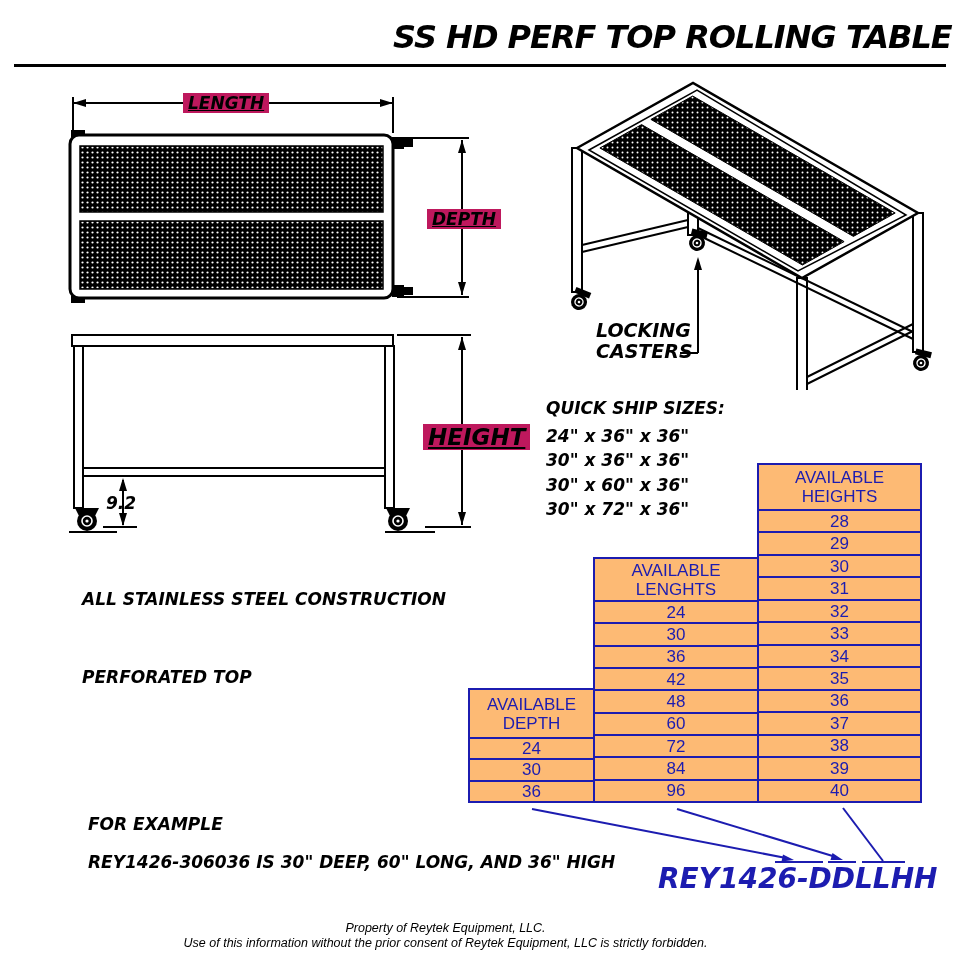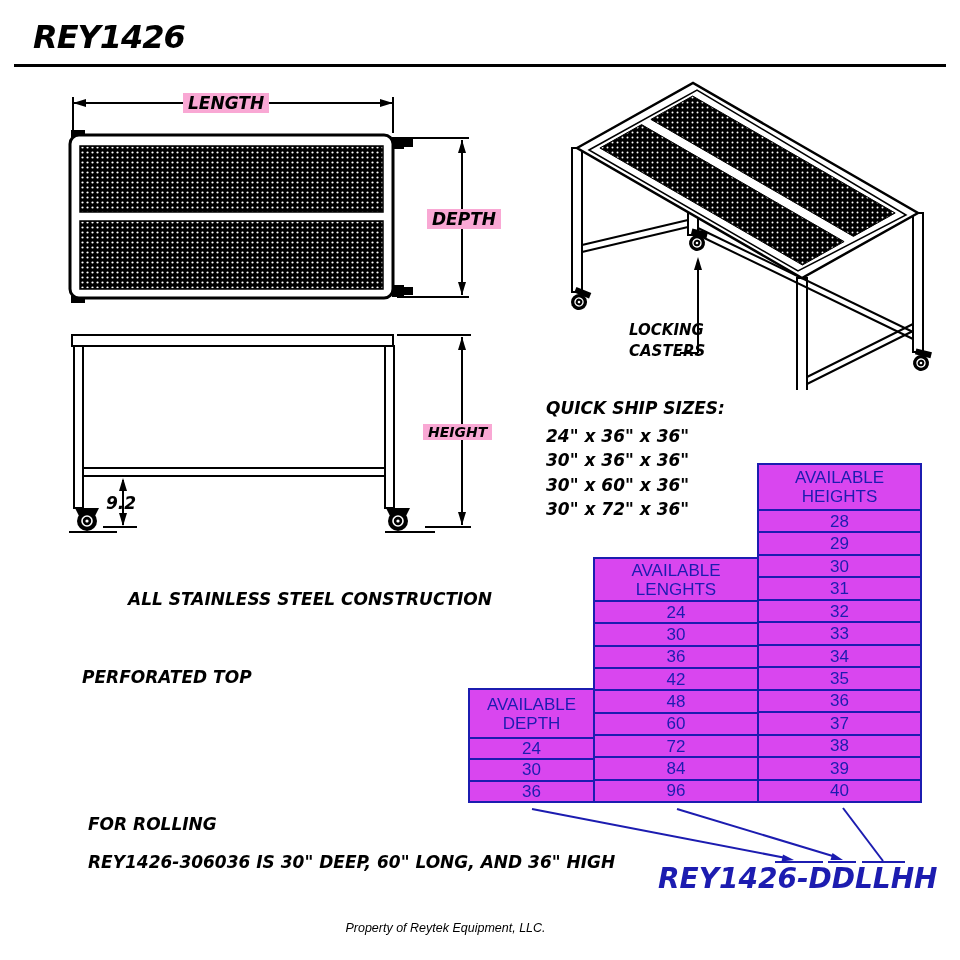--- a/index.html
+++ b/index.html
@@ -1,41 +1,41 @@
 <!DOCTYPE html>
 <html><head>
 <meta charset="utf-8">
 <style>
   :root{ --blue:#1c1cb0; --ink:#000; }
   html,body{margin:0;padding:0;background:#fff;}
   #sheet{position:relative;width:960px;height:960px;background:#fff;overflow:hidden;
          font-family:"DejaVu Sans",sans-serif;color:var(--ink);}
   .abs{position:absolute;}
   .draw-text{position:absolute;font-weight:bold;font-style:italic;white-space:nowrap;color:var(--ink);}
-  .dim-label{background:#f9a8d4;padding:0 5px;}
+  .dim-label{background:#be185d;padding:0 5px;text-decoration:underline;}
   .blue{color:var(--blue);}
   .rule{position:absolute;background:#000;}
   
-  .dtable{position:absolute;box-sizing:border-box;border:2px solid var(--blue);background:#d946ef;
+  .dtable{position:absolute;box-sizing:border-box;border:2px solid var(--blue);background:#fdba74;
           color:var(--blue);font-family:"Liberation Sans",sans-serif;font-size:17px;
           text-align:center;display:flex;flex-direction:column;}
   .thead{flex:none;display:flex;flex-direction:column;justify-content:center;line-height:19px;}
   .tbody{flex:1;display:flex;flex-direction:column;}
   .trow{flex:1;border-top:2px solid var(--blue);display:flex;align-items:center;justify-content:center;line-height:1;}
   .qs-line{height:24.5px;line-height:24.5px;}
   .footer-line{position:absolute;left:0;width:891px;text-align:center;font-style:italic;
                font-family:"Liberation Sans",sans-serif;font-size:12.5px;color:var(--ink);white-space:nowrap;}
   svg{display:block;}
 </style>
 </head>
 <body>
 
 <div id="sheet">
 
-  <div class="draw-text" style="left:33px;top:18px;font-size:32px;letter-spacing:-1px;">REY1426</div>
+  <div class="draw-text" style="left:393px;top:18px;font-size:32px;letter-spacing:-1px;">SS HD PERF TOP ROLLING TABLE</div>
   <div class="rule" style="left:14px;top:64px;width:932px;height:3px;"></div>
 
   <svg class="abs" style="left:55px;top:85px;" width="450" height="230" viewBox="0 0 450 230">
     <defs>
       <pattern id="perfA" width="5" height="5" patternUnits="userSpaceOnUse">
         <rect width="5" height="5" fill="#000"></rect>
         <circle cx="2.5" cy="2.5" r="1.1" fill="#fff"></circle>
       </pattern>
     </defs>
 
@@ -106,21 +106,21 @@
     <polygon points="68,201 64,188 72,188" fill="#000"></polygon>
 
     <g stroke="#000" stroke-width="2">
       <line x1="342" y1="10" x2="416" y2="10"></line>
       <line x1="370" y1="202" x2="416" y2="202"></line>
       <line x1="407" y1="12" x2="407" y2="200"></line>
     </g>
     <polygon points="407,12 403,25 411,25" fill="#000"></polygon>
     <polygon points="407,200 403,187 411,187" fill="#000"></polygon>
   </svg>
-  <div class="draw-text dim-label" style="left:423px;top:424px;font-size:14px;">HEIGHT</div>
+  <div class="draw-text dim-label" style="left:423px;top:424px;font-size:23px;">HEIGHT</div>
   <div class="draw-text" style="left:106px;top:493px;font-size:17px;">9.2</div>
 
   <svg class="abs" style="left:555px;top:70px;" width="390" height="320" viewBox="0 0 390 320">
     <defs>
       <pattern id="perfB" width="5" height="5" patternUnits="userSpaceOnUse">
         <rect width="5" height="5" fill="#000"></rect>
         <circle cx="2.5" cy="2.5" r="1" fill="#fff"></circle>
       </pattern>
       <g id="castIso">
         <rect x="-8" y="-13" width="16" height="6" fill="#000"></rect>
@@ -155,37 +155,37 @@
     <polygon points="34,80 142,20 351,145 243,201" fill="none" stroke="#000" stroke-width="1.5"></polygon>
     <polygon points="44.9,78 86.6,54.6 289.1,171.6 247.4,195" fill="url(#perfB)" stroke="#000"></polygon>
     <polygon points="95.9,49.4 137.7,26 340.2,143 298.4,166.4" fill="url(#perfB)" stroke="#000"></polygon>
 
     <g stroke="#000" stroke-width="2" fill="none">
       <line x1="125" y1="283" x2="143" y2="283"></line>
       <line x1="143" y1="283" x2="143" y2="192"></line>
     </g>
     <polygon points="143,187 139,200 147,200" fill="#000"></polygon>
   </svg>
-  <div class="draw-text" style="left:629px;top:320px;font-size:15px;line-height:21px;">
+  <div class="draw-text" style="left:596px;top:320px;font-size:19px;line-height:21px;">
     <div>LOCKING</div>
     <div>CASTERS</div>
   </div>
 
   <div class="draw-text" style="left:546px;top:396px;font-size:17px;">
     <div class="qs-line" style="margin-bottom:3px;">QUICK SHIP SIZES:</div>
     <div>
 
     <div class="qs-line">24" x 36" x 36"</div>
         <div class="qs-line">30" x 36" x 36"</div>
         <div class="qs-line">30" x 60" x 36"</div>
         <div class="qs-line">30" x 72" x 36"</div>
       </div>
   </div>
 
-  <div class="draw-text" style="left:82px;top:589px;font-size:17px;margin-left:46px;">ALL STAINLESS STEEL CONSTRUCTION</div>
+  <div class="draw-text" style="left:82px;top:589px;font-size:17px;">ALL STAINLESS STEEL CONSTRUCTION</div>
   <div class="draw-text" style="left:82px;top:627px;font-size:17px;margin-top:40px;">PERFORATED TOP</div>
 
   <div class="dtable" style="left:757px;top:463px;width:165px;height:340px;">
     <div class="thead" style="height:44px;">
       <div>AVAILABLE</div>
       <div>HEIGHTS</div>
     </div>
     <div class="tbody">
 
     <div class="trow">28</div>
@@ -229,32 +229,33 @@
       <div>DEPTH</div>
     </div>
     <div class="tbody">
 
     <div class="trow">24</div>
         <div class="trow">30</div>
         <div class="trow">36</div>
       </div>
   </div>
 
-  <div class="draw-text" style="left:88px;top:814px;font-size:17px;">FOR ROLLING</div>
+  <div class="draw-text" style="left:88px;top:814px;font-size:17px;">FOR EXAMPLE</div>
   <div class="draw-text" style="left:88px;top:852px;font-size:17px;">REY1426-306036 IS 30" DEEP, 60" LONG, AND 36" HIGH</div>
 
   <svg class="abs" style="left:460px;top:795px;pointer-events:none;" width="500" height="110" viewBox="0 0 500 110">
     <g stroke="#1c1cb0" stroke-width="2" fill="none">
       <line x1="72" y1="14" x2="326" y2="63"></line>
       <line x1="217" y1="14" x2="376" y2="62"></line>
       <line x1="383" y1="13" x2="423" y2="66"></line>
       <line x1="315" y1="67" x2="363" y2="67"></line>
       <line x1="368" y1="67" x2="396" y2="67"></line>
       <line x1="402" y1="67" x2="445" y2="67"></line>
     </g>
     <polygon points="334,65 321.5,66.5 323,59.5" fill="#1c1cb0"></polygon>
     <polygon points="383,65 370.5,65 372.5,58" fill="#1c1cb0"></polygon>
   </svg>
   <div class="draw-text blue" style="left:658px;top:862px;font-size:28px;">REY1426-DDLLHH</div>
 
   <div class="footer-line" style="top:921px;">Property of Reytek Equipment, LLC.</div>
+  <div class="footer-line" style="top:936px;">Use of this information without the prior consent of Reytek Equipment, LLC is strictly forbidden.</div>
 
 </div>
 
 </body></html>

